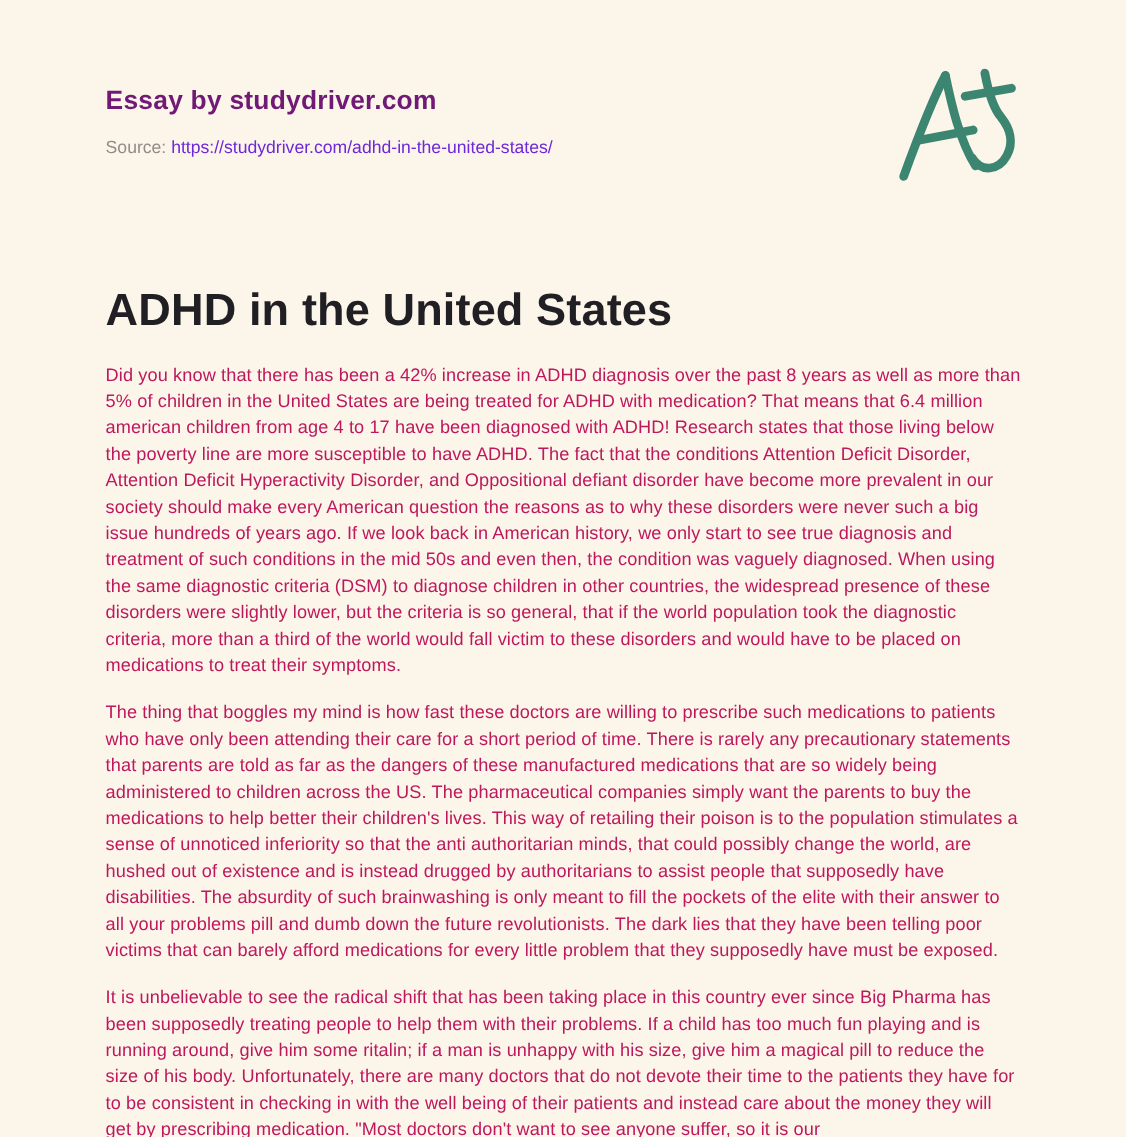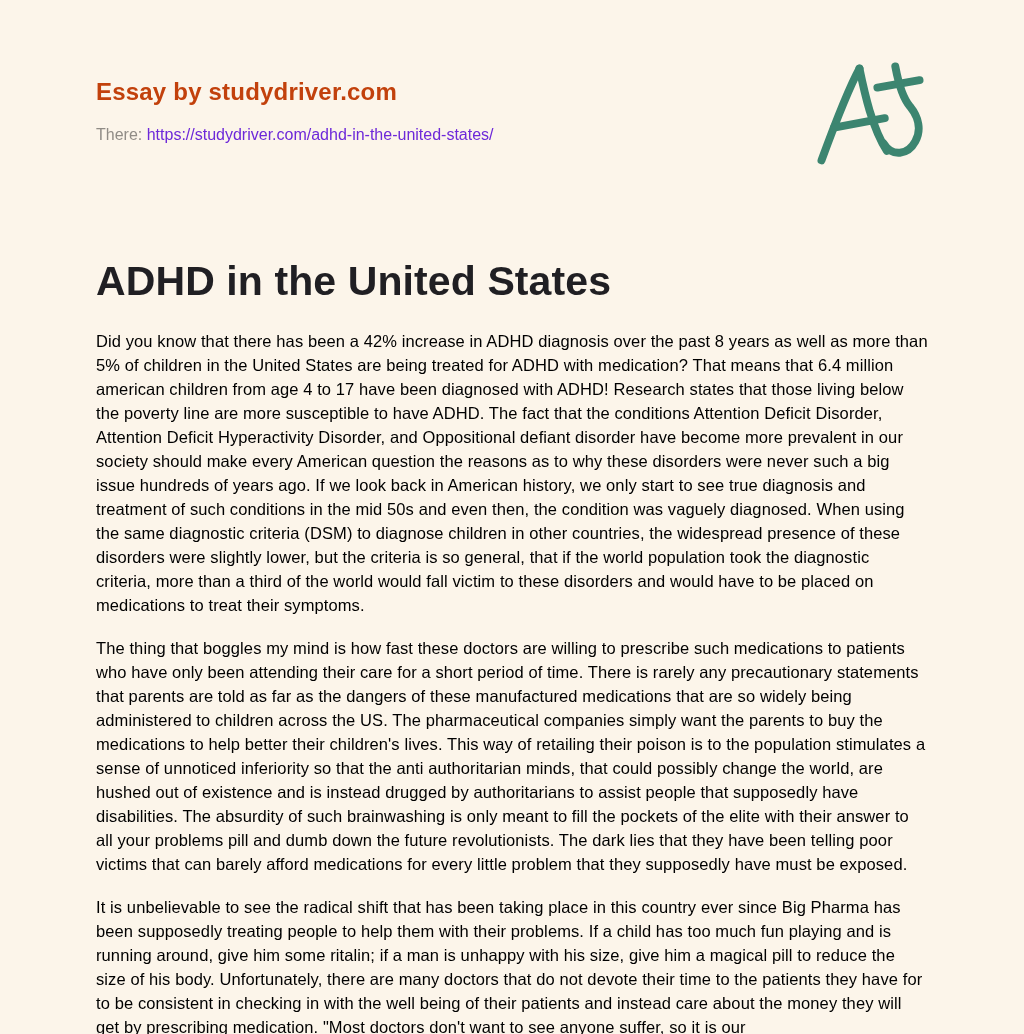--- a/index.html
+++ b/index.html
@@ -24,21 +24,21 @@
   .header {
     position: relative;
     padding-top: 78px;
     min-height: 170px;
   }
   .header-title {
     margin: 0;
     font-size: 24px;
     font-weight: 700;
     letter-spacing: 0.2px;
-    color: #c2410c;
+    color: #701a75;
   }
   .source-line {
     margin: 20px 0 0 0;
     font-size: 16px;
     color: #908c86;
   }
   .source-line a {
     color: #6d28d9;
     text-decoration: none;
     cursor: pointer;
@@ -58,32 +58,32 @@
     font-weight: 600;
     letter-spacing: 0.1px;
     color: #201f23;
   }
   .essay-paragraph {
     margin: 0 0 19px 0;
     max-width: 834px;
     font-size: 16.5px;
     line-height: 24px;
     letter-spacing: 0.1px;
-    color: #000000;
+    color: #be185d;
   }
 </style>
 </head>
 <body>
 
 <div class="page">
 
   <header class="header">
     <h1 class="header-title">Essay by studydriver.com</h1>
     <p class="source-line">
-      <span>There:</span>
+      <span>Source:</span>
       <a href="#">https://studydriver.com/adhd-in-the-united-states/</a>
     </p>
 
     <div class="logo">
       <svg viewBox="0 0 110 100" fill="none" stroke="#3c8570" stroke-width="7.5" stroke-linecap="round" stroke-linejoin="round" aria-hidden="true">
 
         <path d="M9,93 C20,63 34,26 45,6"></path>
 
         <path d="M45,6 C50,30 57,62 71,84"></path>
 

